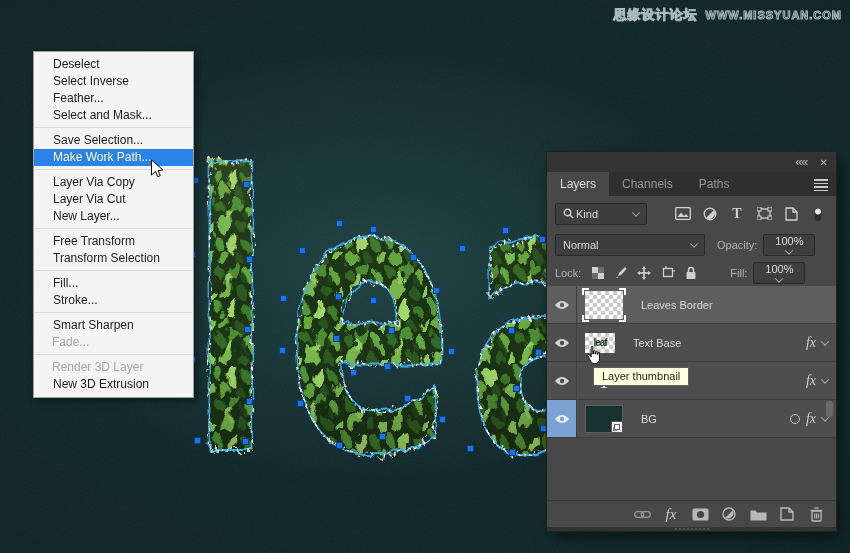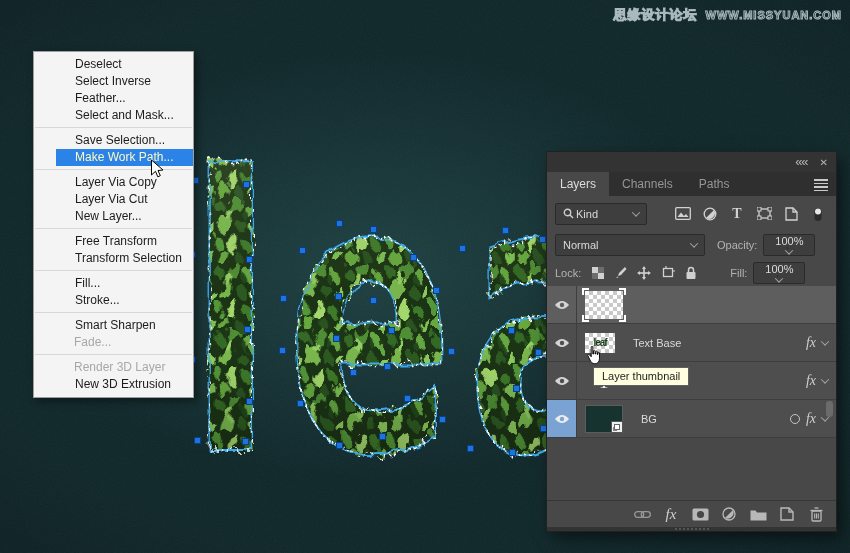--- a/index.html
+++ b/index.html
@@ -20,21 +20,21 @@
 
   
   #leaf-svg { position:absolute; left:0; top:0; z-index:1; }
   .anchor { position:absolute; width:7px; height:7px; background:#1d74e0;
     border:1px solid #0b3f85; margin:-4px 0 0 -4px; z-index:2; }
 
   
   #context-menu { position:absolute; left:33px; top:51px; width:161px; z-index:10;
     background:#f4f4f4; border:1px solid #9e9e9e; padding:4px 0;
     box-shadow:3px 3px 8px rgba(0,0,0,.45); font-size:12px; color:#1c1c1c; }
-  .menu-item { height:17px; line-height:17px; padding-left:19px; white-space:nowrap;margin-left:22px; }
+  .menu-item { height:17px; line-height:17px; padding-left:19px; white-space:nowrap; }
   .menu-item.highlight { background:#2b83e8; color:#fef9c3; }
   .menu-item.disabled { color:#a8a8a8;padding-left:18px; }
   .menu-sep { border-top:1px solid #d8d8d8; margin:3px 1px 4px 1px; height:0; }
 
   
   #layers-panel { position:absolute; left:547px; top:152px; width:289px; height:379px; z-index:20;
     background:#484848; box-shadow:0 0 0 1px #212121, 5px 7px 16px rgba(0,0,0,.55);
     color:#d6d6d6; font-size:11px; }
   .panel-header { height:20px; background:#333; display:flex; align-items:center;
     justify-content:flex-end; gap:12px; padding-right:8px; color:#b5b5b5; }
@@ -368,20 +368,21 @@
               <circle cx="8" cy="5" r="2.2" fill="#5e5e5e"></circle>
             </svg>
         </div>
         <div class="thumb-wrap">
           <div class="checker"></div>
           <div class="brk tl"></div>
             <div class="brk tr"></div>
             <div class="brk bl"></div>
             <div class="brk br"></div>
         </div>
+        <div class="layer-name">Leaves Border</div>
       </div>
 
       <div class="layer-row">
         <div class="eye-col">
           <svg width="16" height="10" viewBox="0 0 16 10">
               <path d="M1 5 Q8 -3 15 5 Q8 13 1 5 Z" fill="#d4d4d4"></path>
               <circle cx="8" cy="5" r="2.2" fill="#4e4e4e"></circle>
             </svg>
         </div>
         <div class="thumb-wrap">

